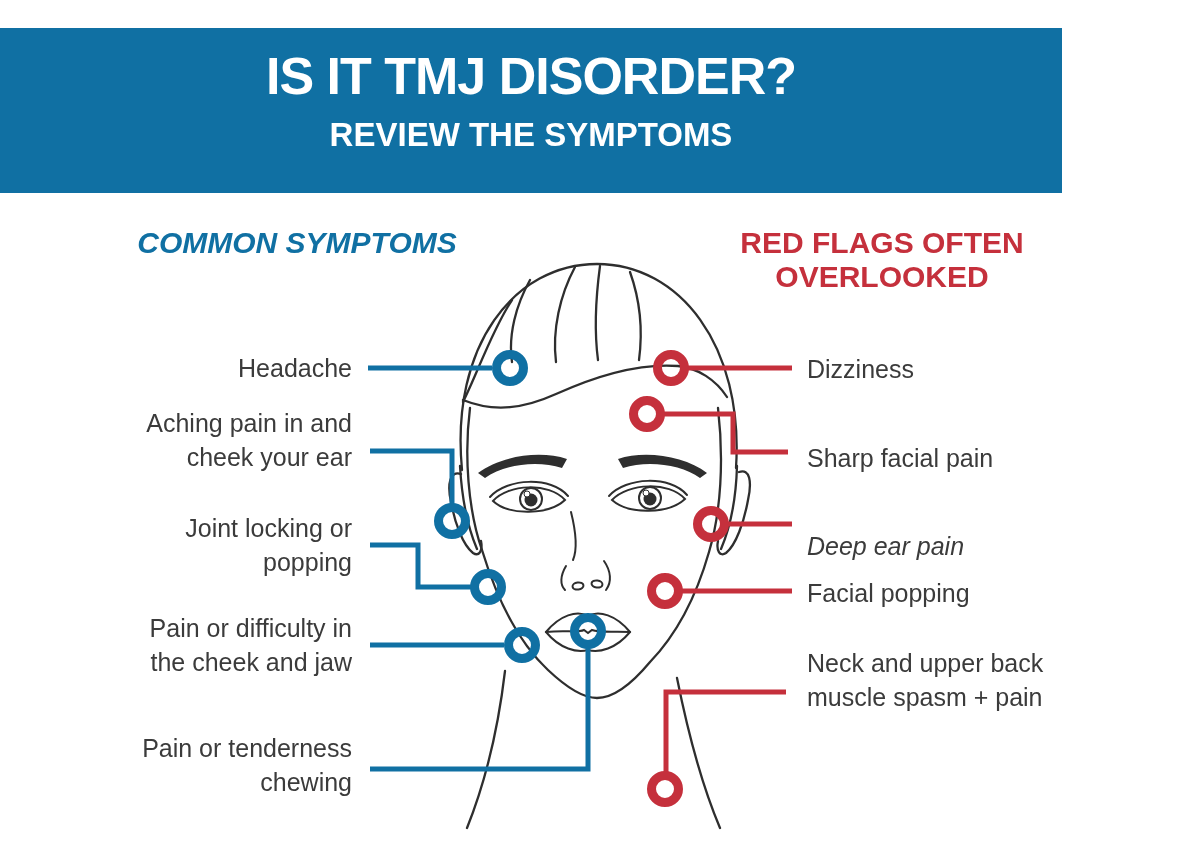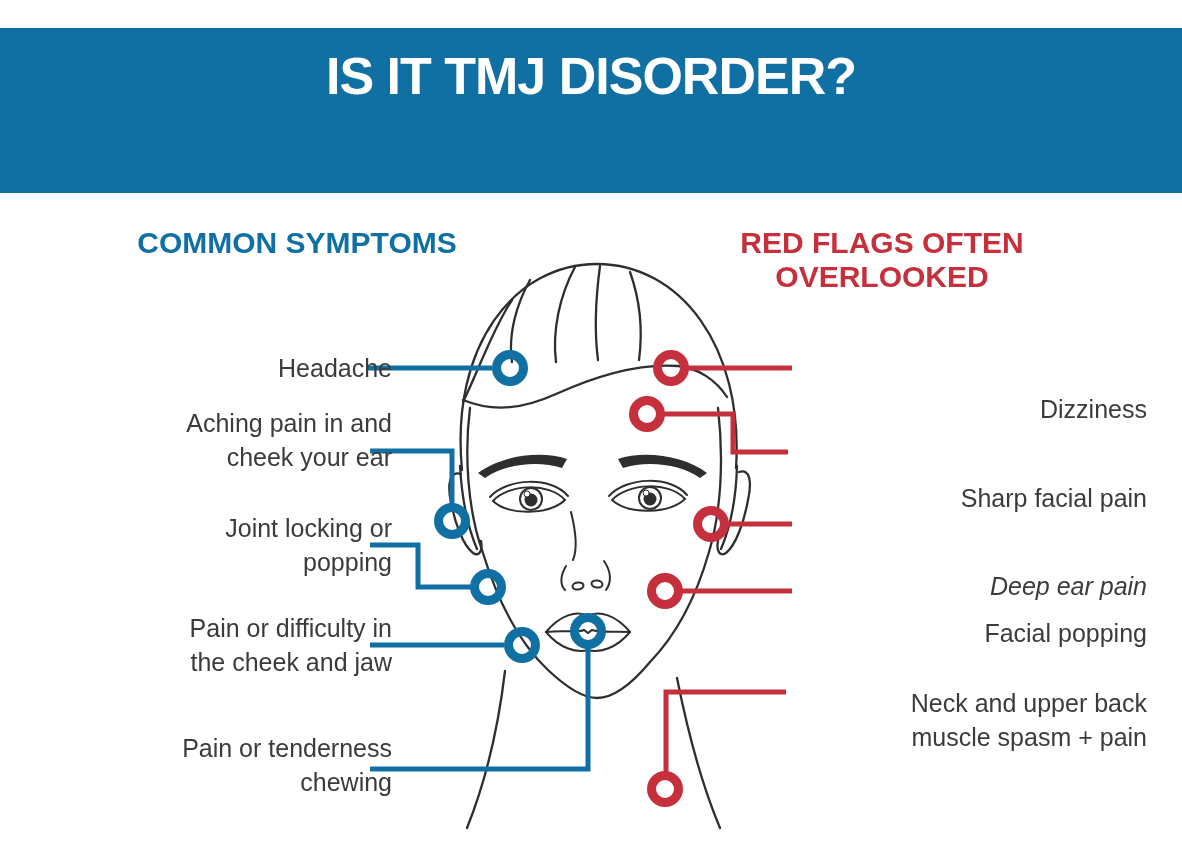--- a/index.html
+++ b/index.html
@@ -2,64 +2,65 @@
 <html><head>
 <meta charset="utf-8">
 <style>
   html,body{margin:0;padding:0;}
   body{
     width:1182px;height:858px;position:relative;background:#ffffff;
     font-family:"Liberation Sans", sans-serif;overflow:hidden;
   }
   
   .banner{
-    position:absolute;left:0;top:28px;width:1182px;height:165px;
+    position:absolute;left:0;top:28px;width:1062px;height:165px;
     background:#1070a3;color:#ffffff;text-align:center;
   }
   .banner .title{
     margin-top:20px;font-size:52px;line-height:56px;font-weight:bold;
     letter-spacing:-1px;
   }
   .banner .subtitle{
     margin-top:12px;font-size:33px;line-height:38px;font-weight:bold;
     letter-spacing:0px;
   }
   
   .col-head{
     position:absolute;top:226px;width:460px;font-size:30px;font-weight:bold;
     text-align:center;letter-spacing:0;
   }
-  .col-head.common{left:67px;color:#1070a3;}
+  .col-head.common{left:67px;color:#1070a3;font-style:italic;}
   .col-head.redflags{left:652px;color:#c5303c;}
   
   .sym{
     position:absolute;font-size:25px;line-height:34px;color:#3b3b3b;
     white-space:pre-line;
   }
-  .sym.left{right:790px;text-align:right;width:320px;}
-  .sym.right{left:807px;text-align:right;width:340px;margin-top:40px;}
+  .sym.left{right:830px;text-align:right;width:320px;}
+  .sym.right{left:807px;text-align:left;width:340px;}
   .sym.l0{top:351px;} .sym.l1{top:406px;} .sym.l2{top:511px;}
   .sym.l3{top:611px;} .sym.l4{top:731px;}
   .sym.r0{top:352px;} .sym.r1{top:441px;} .sym.r2{top:529px;font-style:italic;}
   .sym.r3{top:576px;} .sym.r4{top:646px;}
   
   .art{position:absolute;left:0;top:0;width:1182px;height:858px;}
   .face-line{fill:none;stroke:#2e2e2e;stroke-width:2.3;stroke-linecap:round;}
   .face-fill{fill:#2e2e2e;stroke:none;}
   .thin{stroke-width:2;}
   .conn-blue{fill:none;stroke:#1070a3;stroke-width:5;}
   .conn-red{fill:none;stroke:#c5303c;stroke-width:5;}
   .ring-blue{fill:none;stroke:#1070a3;stroke-width:9;}
   .ring-red{fill:none;stroke:#c5303c;stroke-width:9;}
 </style>
 </head>
 <body>
 
 <div class="banner">
   <div class="title">IS IT TMJ DISORDER?</div>
+  <div class="subtitle">REVIEW THE SYMPTOMS</div>
 </div>
 
 <div class="col-head common">COMMON SYMPTOMS</div>
 <div class="col-head redflags">RED FLAGS OFTEN OVERLOOKED</div>
 
 <svg class="art" viewBox="0 0 1182 858">
 
   <path class="face-line" d="M 462,470 C 450,345 515,264 597,264 C 679,264 744,345 736,468"></path>
   <path class="face-line" d="M 460,466 C 462,500 468,528 477,549"></path>
   <path class="face-line" d="M 737,466 C 736,500 730,528 721,549"></path>

